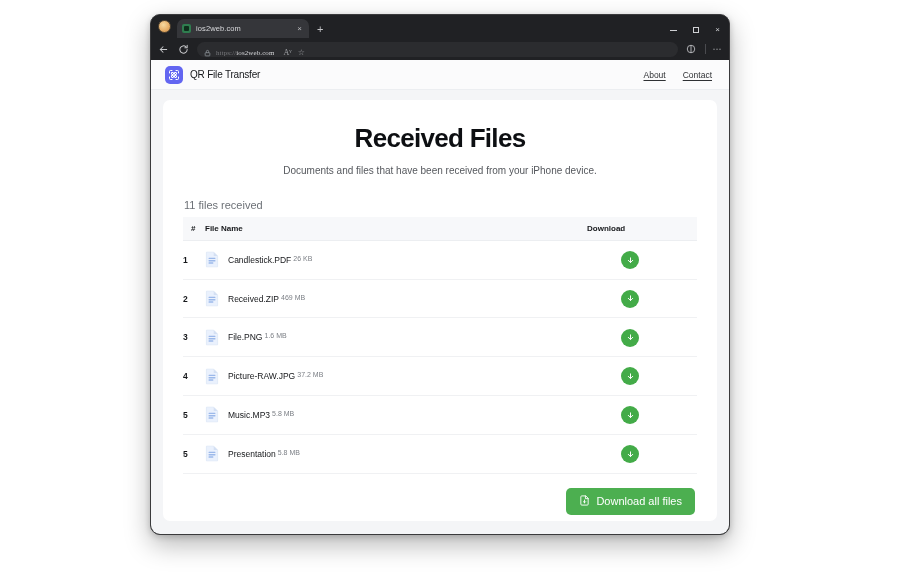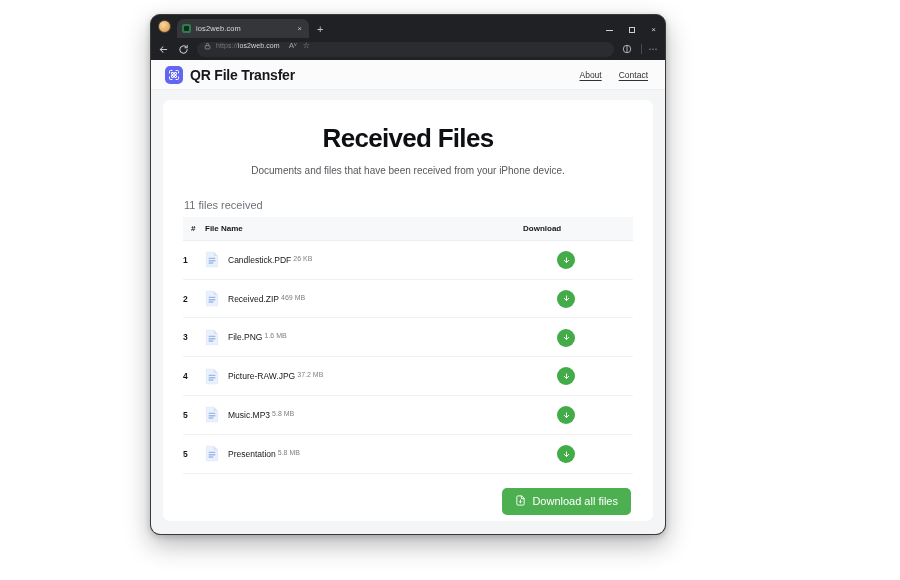--- a/index.html
+++ b/index.html
@@ -7,21 +7,21 @@
     width: 900px; height: 580px;
     background: #ffffff;
     font-family: "Liberation Sans", sans-serif;
     overflow: hidden;
   }
 
   
   .browser-window {
     position: absolute;
     left: 150px; top: 14px;
-    width: 516px; height: 521px;
+    width: 580px; height: 521px;
     background: #202124;
     border-radius: 10px;
     border: 1px solid #3a3a3c;
     box-shadow: 0 10px 26px rgba(0,0,0,0.28), 0 2px 6px rgba(0,0,0,0.18);
     overflow: hidden;
     display: flex;
     flex-direction: column;
   }
 
   
@@ -131,24 +131,25 @@
     justify-content: center;
     flex: none;
   }
   .nav-icon svg { display: block; }
   .omnibox {
     flex: 1;
     height: 15px;
     background: #2b2c2f;
     border-radius: 8px;
     display: flex;
-    align-items: flex-start;
+    align-items: flex-end;
     padding: 0 7px;
     gap: 5px;
     min-width: 0;
+    font-family: Liberation Serif, serif;
   }
   .omni-lock { flex: none; color: #9aa0a6; display: flex; }
   .omni-url {
     font-size: 7px;
     white-space: nowrap;
     overflow: hidden;
     text-overflow: ellipsis;
     letter-spacing: .1px;
   }
   .omni-url .scheme { color: #77787c; }
@@ -198,22 +199,22 @@
   .brand-logo {
     width: 18px; height: 18px;
     border-radius: 5px;
     background: #6366f1;
     display: flex;
     align-items: center;
     justify-content: center;
     flex: none;
   }
   .brand-name {
-    font-size: 14px;
-    font-weight: bold;
+    font-size: 10px;
+    font-weight: normal;
     color: #15171a;
     letter-spacing: -.2px;
   }
   .site-nav {
     margin-left: auto;
     display: flex;
     gap: 17px;
   }
   .nav-link {
     font-size: 8.5px;

